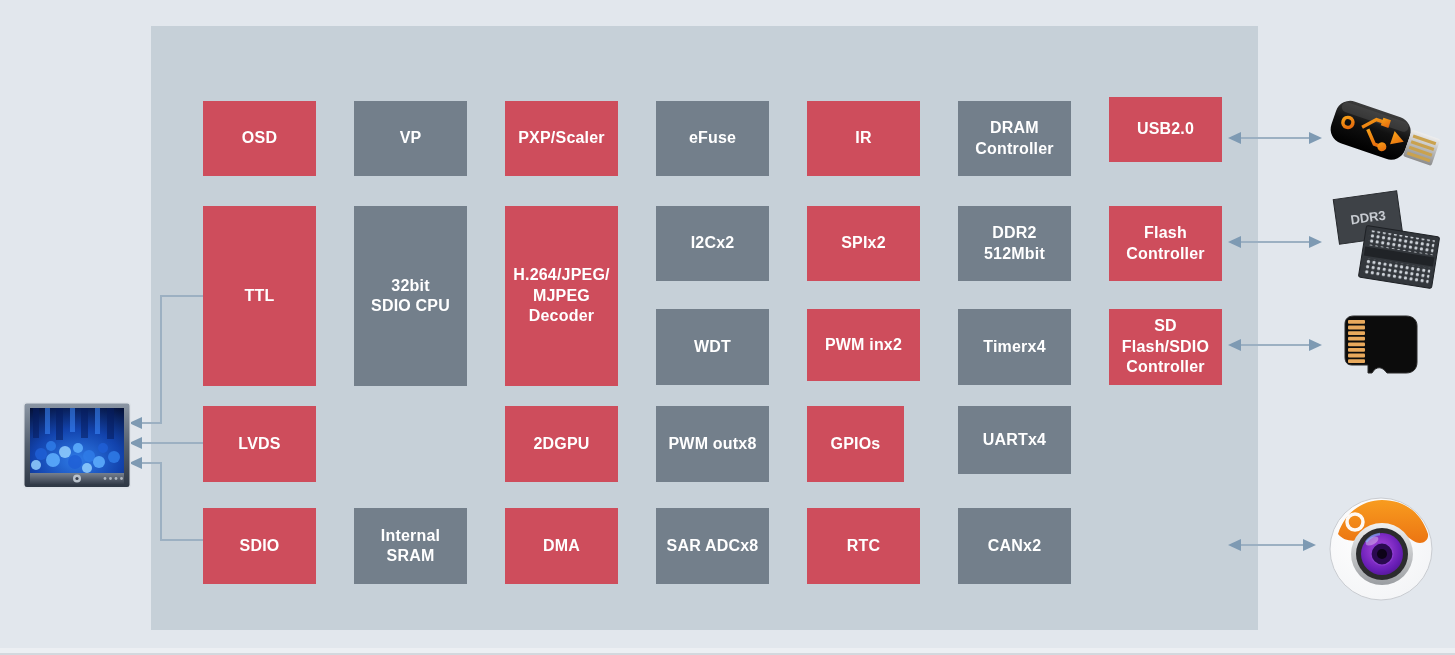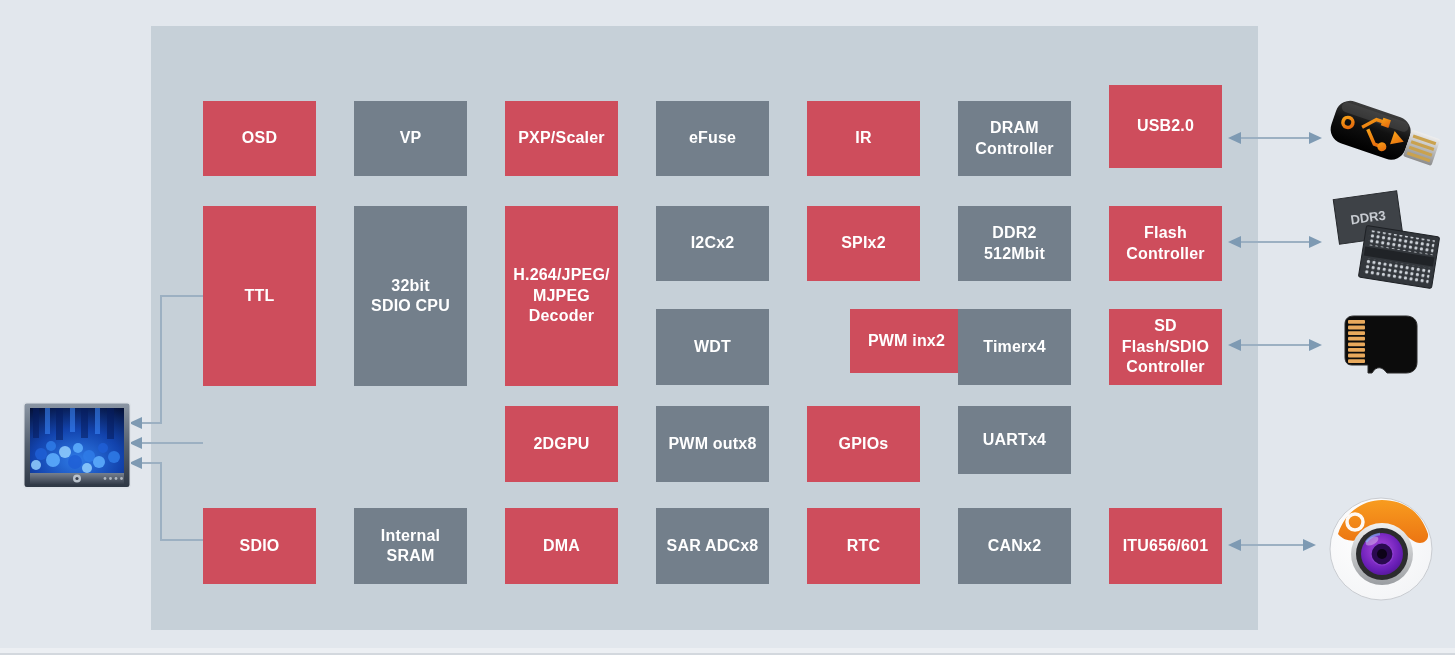--- a/index.html
+++ b/index.html
@@ -67,56 +67,56 @@
     <path class="arrowhead" d="M1316,545 l-13,-6 v12 z"></path>
   </svg>
 
   <div class="block red" style="left:203px;top:101px;width:113px;height:75px">OSD</div>
   <div class="block red" style="left:505px;top:101px;width:113px;height:75px">PXP/Scaler</div>
   <div class="block gray" style="left:354px;top:101px;width:113px;height:75px">VP</div>
   <div class="block gray" style="left:656px;top:101px;width:113px;height:75px">eFuse</div>
   <div class="block red" style="left:807px;top:101px;width:113px;height:75px">IR</div>
   <div class="block gray" style="left:958px;top:101px;width:113px;height:75px">DRAM
 Controller</div>
-  <div class="block red" style="left:1109px;top:85px;width:113px;height:83px">USB2.0</div>
+  <div class="block red" style="left:1109px;top:97px;width:113px;height:65px">USB2.0</div>
 
   <div class="block red" style="left:203px;top:206px;width:113px;height:180px">TTL</div>
   <div class="block gray" style="left:354px;top:206px;width:113px;height:180px">32bit
 SDIO CPU</div>
   <div class="block red" style="left:505px;top:206px;width:113px;height:180px">H.264/JPEG/
 MJPEG
 Decoder</div>
 
   <div class="block gray" style="left:656px;top:206px;width:113px;height:75px">I2Cx2</div>
   <div class="block red" style="left:807px;top:206px;width:113px;height:75px">SPIx2</div>
   <div class="block gray" style="left:958px;top:206px;width:113px;height:75px">DDR2
 512Mbit</div>
   <div class="block red" style="left:1109px;top:206px;width:113px;height:75px">Flash
 Controller</div>
 
   <div class="block gray" style="left:656px;top:309px;width:113px;height:76px">WDT</div>
-  <div class="block red" style="left:850px;top:309px;width:113px;height:64px">PWM inx2</div>
+  <div class="block red" style="left:807px;top:309px;width:113px;height:72px">PWM inx2</div>
   <div class="block gray" style="left:958px;top:309px;width:113px;height:76px">Timerx4</div>
   <div class="block red" style="left:1109px;top:309px;width:113px;height:76px">SD
 Flash/SDIO
 Controller</div>
 
+  <div class="block red" style="left:203px;top:406px;width:113px;height:76px">LVDS</div>
   <div class="block red" style="left:505px;top:406px;width:113px;height:76px">2DGPU</div>
   <div class="block gray" style="left:656px;top:406px;width:113px;height:76px">PWM outx8</div>
-  <div class="block red" style="left:807px;top:406px;width:113px;height:76px">GPIOs</div>
+  <div class="block red" style="left:807px;top:406px;width:97px;height:76px">GPIOs</div>
   <div class="block gray" style="left:958px;top:406px;width:113px;height:68px">UARTx4</div>
 
   <div class="block red" style="left:203px;top:508px;width:113px;height:76px">SDIO</div>
   <div class="block gray" style="left:354px;top:508px;width:113px;height:76px">Internal
 SRAM</div>
   <div class="block red" style="left:505px;top:508px;width:113px;height:76px">DMA</div>
   <div class="block gray" style="left:656px;top:508px;width:113px;height:76px">SAR ADCx8</div>
   <div class="block red" style="left:807px;top:508px;width:113px;height:76px">RTC</div>
   <div class="block gray" style="left:958px;top:508px;width:113px;height:76px">CANx2</div>
-  <div class="block red" style="left:1109px;top:508px;width:113px;height:76px">ITU656/601</div>
 
   <svg class="icon" style="left:23px;top:402px" width="108" height="88" viewBox="0 0 108 88">
     <defs>
       <linearGradient id="monBody" x1="0" y1="0" x2="0" y2="1">
         <stop offset="0" stop-color="#8c97a5"></stop>
           <stop offset="0.5" stop-color="#55606f"></stop>
           <stop offset="1" stop-color="#2e3744"></stop>
       </linearGradient>
       <linearGradient id="monBezel" x1="0" y1="0" x2="0" y2="1">
         <stop offset="0" stop-color="#76markdown"></stop>

